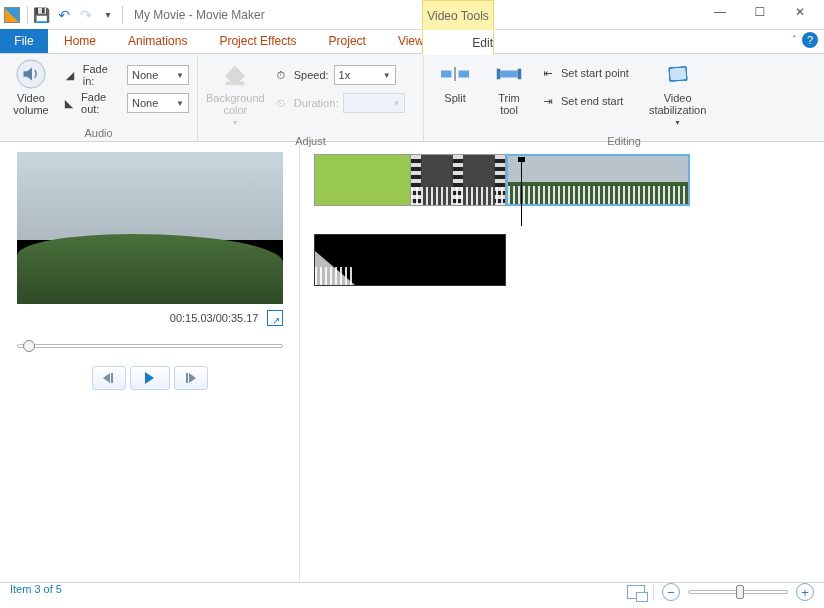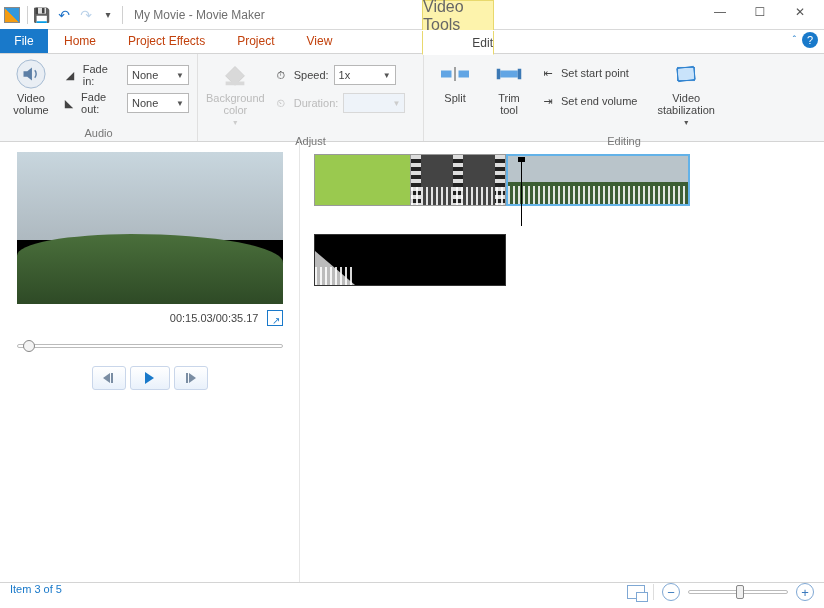--- a/index.html
+++ b/index.html
@@ -4,21 +4,21 @@
 <style>
 * { margin: 0; padding: 0; box-sizing: border-box; font-family: "Segoe UI", Tahoma, sans-serif; }
 body { width: 824px; height: 608px; background: #fff; overflow: hidden; font-size: 12px; color: #333; }
 
 
 .titlebar { height: 30px; background: #fff; display: flex; align-items: center; border-bottom: 1px solid #d9d9d9; position: relative; }
 .titlebar .app-icon { width: 16px; height: 16px; margin: 0 4px; background: linear-gradient(45deg,#f39c12 0 50%,#3498db 50% 100%); border:1px solid #888;}
 .qa-sep { width:1px; height:18px; background:#d0d0d0; margin:0 3px;}
 .qa-btn { width: 22px; height: 22px; display:flex; align-items:center; justify-content:center; cursor:pointer; font-size: 14px; color:#2174c8;}
 .title-text { margin-left: 8px; color: #6f6f6f; font-size: 12px; }
-.contextual-tab { position:absolute; left:422px; top:0; height:30px; width:72px; background:#fdf3ac; color:#666; display:flex; align-items:center; justify-content:center; font-size:16px; border:1px solid #e8d86d; border-bottom:none;}
+.contextual-tab { position:absolute; left:422px; top:0; height:30px; width:72px; background:#fdf3ac; color:#666; display:flex; align-items:center; justify-content:center; font-size:12px; border:1px solid #e8d86d; border-bottom:none;}
 .win-controls { position:absolute; right:4px; top:0; display:flex; }
 .win-btn { width:40px; height:24px; display:flex; align-items:center; justify-content:center; color:#555; cursor:pointer; font-size:12px;}
 
 
 .tabstrip { height: 24px; display:flex; align-items:flex-end; border-bottom: 1px solid #d4d4d4; padding-left:0; position:relative; background:#fff;}
 .tab { padding: 0 16px; height:24px; line-height:24px; font-size:12px; color:#c2410c; cursor:pointer; }
 .tab.file { background:#1979ca; color:#fff; width:48px; text-align:center; padding:0;}
 .tab.edit-tab { position:absolute; left:422px; width:72px; text-align:right; padding:0; background:#fff; border:1px solid #e8d86d; border-top:none; border-bottom:1px solid #fff; top:1px; color:#444;}
 .tabstrip .help { position:absolute; right:6px; top:2px; display:flex; gap:6px; align-items:center;}
 .help-circle { width:16px; height:16px; border-radius:50%; background:#1979ca; color:#fff; font-size:11px; display:flex; align-items:center; justify-content:center;}
@@ -99,20 +99,21 @@
   <div class="win-controls">
     <div class="win-btn">—</div>
     <div class="win-btn">☐</div>
     <div class="win-btn">✕</div>
   </div>
 </div>
 
 <div class="tabstrip">
   <div class="tab file">File</div>
   <div class="tab">Home</div>
+  <div class="tab">Animations</div>
   <div class="tab">Project Effects</div>
   <div class="tab">Project</div>
   <div class="tab">View</div>
   <div class="tab edit-tab">Edit</div>
   <div class="help">
     <span class="caret-up">ˆ</span>
     <div class="help-circle">?</div>
   </div>
 </div>
 
@@ -211,21 +212,21 @@
         <span style="white-space:pre-line;text-align:center;line-height:1.1">Trim
 tool</span>
       </div>
       <div class="editing-col">
         <div class="small-row">
           <span class="small-icon">⇤</span>
           <span>Set start point</span>
         </div>
         <div class="small-row">
           <span class="small-icon">⇥</span>
-          <span>Set end volume</span>
+          <span>Set end start</span>
         </div>
       </div>
       <div class="big-btn" style="margin-left:12px">
         <div class="big-icon">
           <svg viewBox="0 0 32 32" width="30" height="30">
               <rect x="7" y="9" width="18" height="14" fill="#c9e3fb" stroke="#2f82cf" transform="rotate(-8 16 16)"></rect>
               <rect x="7" y="9" width="18" height="14" fill="none" stroke="#2f82cf"></rect>
             </svg>
         </div>
         <span style="white-space:pre-line;text-align:center;line-height:1.1">Video

